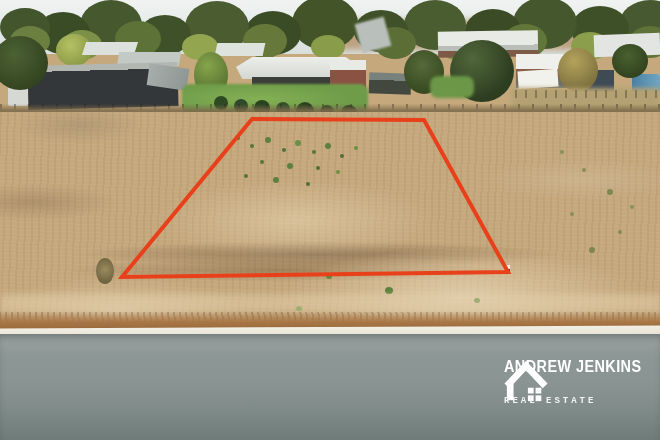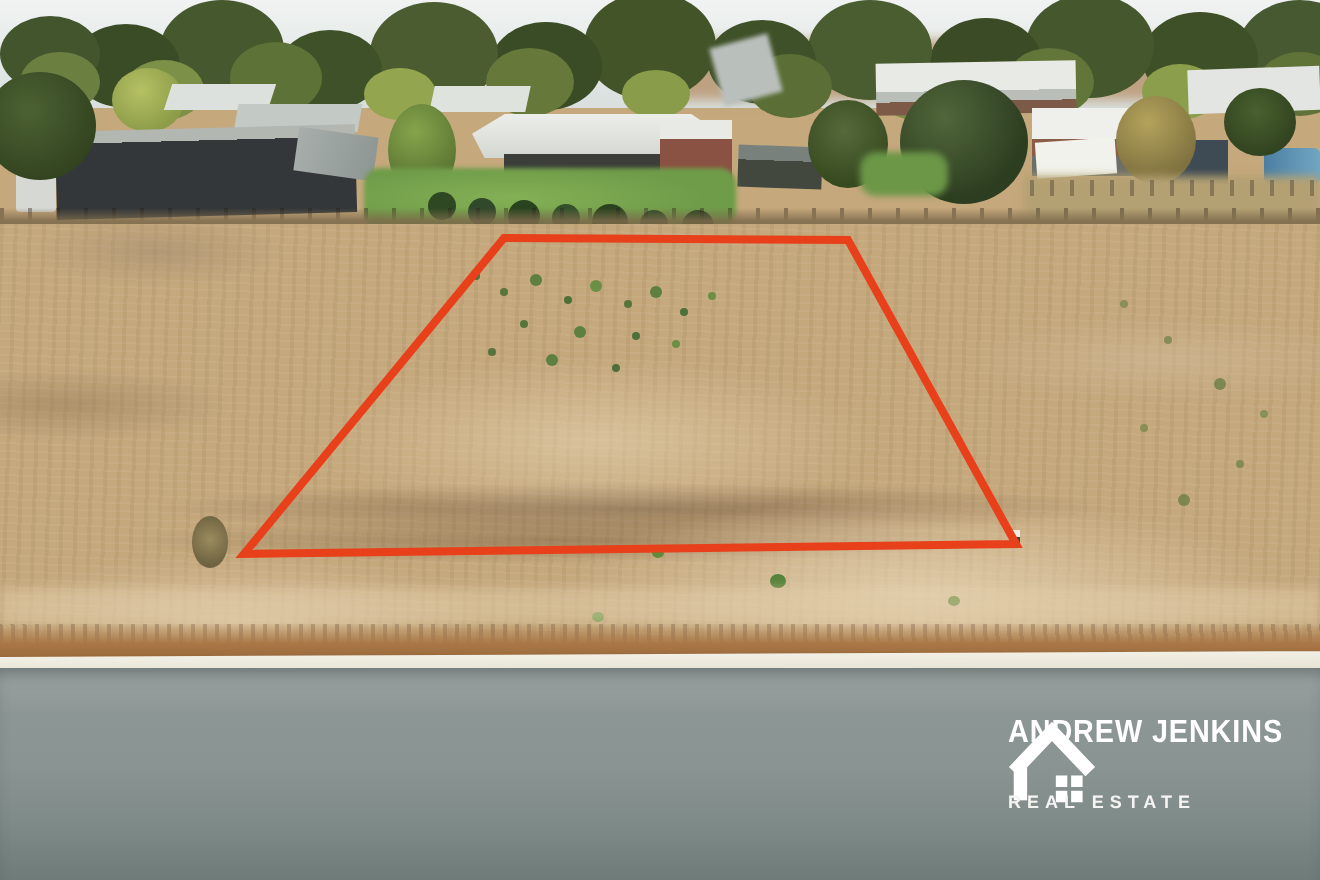--- a/index.html
+++ b/index.html
@@ -125,21 +125,21 @@
     background:linear-gradient(180deg,#9aa3a1 0,var(--road-gray,#8c9695) 22%,#8a9493 45%,#808c8a 70%,var(--road-dark,#6e7b79) 100%),
     repeating-linear-gradient(1.5deg,rgba(255,255,255,.035) 0 4px,transparent 4px 18px);
     box-shadow:inset 0 6px 8px -4px rgba(50,60,60,.5);}
 
   
   .watermark{left:504px;top:352px;width:320px;height:60px;display:flex;align-items:center;gap:9px;
     color:var(--watermark-white,#ffffff);}
   .wm-icon{flex:0 0 auto;width:44px;height:42px;}
   .wm-text{display:flex;flex-direction:column;white-space:nowrap;}
   .wm-line1{font-size:16px;font-weight:bold;letter-spacing:.5px;transform:scaleX(.9);transform-origin:left center;}
-  .wm-line2{font-size:9px;font-weight:bold;letter-spacing:3px;margin-top:20px;color:#f4f4f2;}
+  .wm-line2{font-size:9px;font-weight:bold;letter-spacing:3px;margin-top:20px;color:#f4f4f2;font-family:Liberation Mono, monospace;}
 </style>
 </head>
 <body>
 
 <div id="stage">
 
   <div class="sky"></div>
   <div class="paddock-right"></div>
   <div class="paddock-left"></div>
   <div class="treeline-back"></div>

